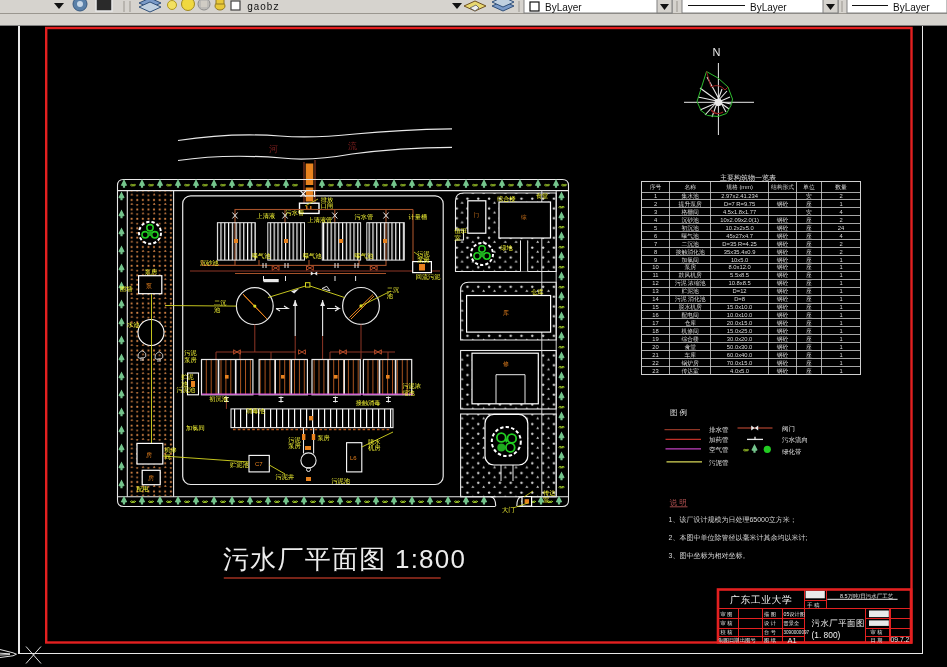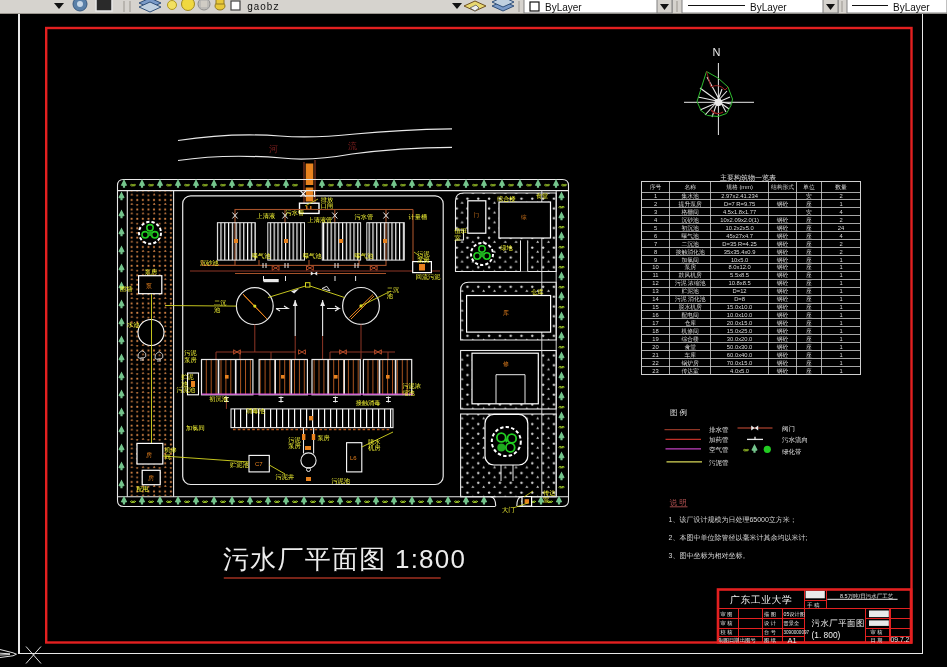--- a/index.html
+++ b/index.html
@@ -1,18 +1,18 @@
 <!DOCTYPE html>
 <html><head>
 <meta charset="utf-8">
 <style>
 html,body{margin:0;padding:0;background:#000;width:947px;height:667px;overflow:hidden;}
 *{box-sizing:border-box;}
 body{font-family:"Liberation Sans",sans-serif;-webkit-font-smoothing:antialiased;}
-#toolbar{position:absolute;left:0;top:0;width:947px;height:14px;background:#d6d3ce;z-index:10;border-bottom:1px solid #808080;}
+#toolbar{position:absolute;left:0;top:0;width:947px;height:26px;background:#d6d3ce;z-index:10;border-bottom:1px solid #808080;}
 #cv{position:absolute;left:0;top:0;width:947px;height:667px;}
 </style>
 </head>
 <body>
 <svg id="cv" width="947" height="667" viewBox="0 0 947 667" xmlns="http://www.w3.org/2000/svg">
 <defs>
 <pattern id="dotO" width="11.2" height="9.4" patternUnits="userSpaceOnUse">
   <path d="M1.9 2.6 l2.0 0 M2.9 1.6 l0 2.0" stroke="#eb9350" stroke-width="1.2"></path>
   <path d="M7.3 7.2 l2.6 0 l-1.3 -1.9 z" fill="#eb9350"></path>
   <path d="M1.5 6.8 l2.6 0 l-1.3 1.9 z" fill="#e28a46"></path>

